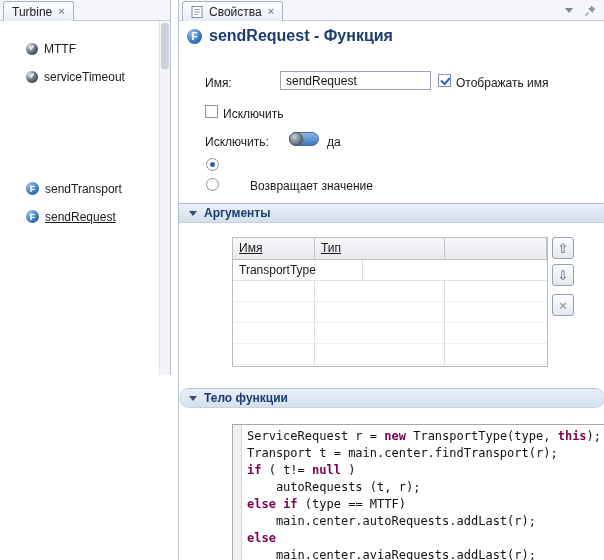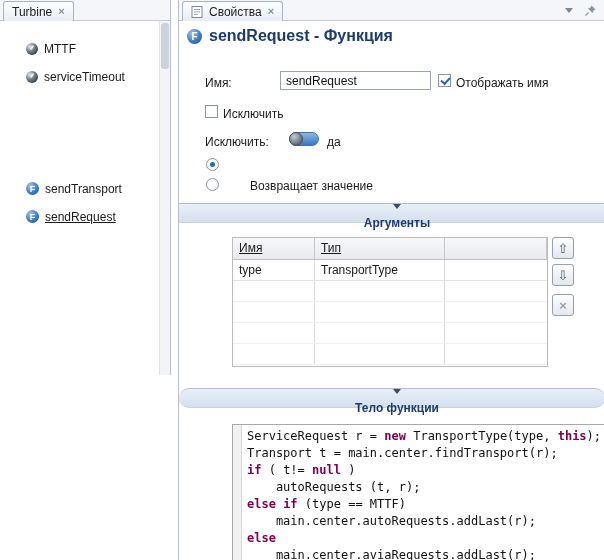--- a/index.html
+++ b/index.html
@@ -52,21 +52,21 @@
            background:radial-gradient(circle at 40% 35%, #ffffff 55%, #e9edf2); }
   .radio.selected::after { content:""; position:absolute; left:3px; top:3px; width:5px; height:5px; border-radius:50%; background:#2f66b8; }
 
   .toggle { position:absolute; left:110px; top:111px; width:30px; height:14px; border-radius:7px;
             background:linear-gradient(#8cb6e4,#3b78bd); border:1px solid #46719f; }
   .toggle-knob { position:absolute; left:-1px; top:-1px; width:14px; height:14px; border-radius:50%;
                  background:radial-gradient(circle at 35% 30%, #c6cdd6, #707c8a 60%, #3a434e); border:1px solid #4a545f; }
 
   .section-bar { position:absolute; left:0; width:426px; height:20px; display:flex; align-items:center; gap:7px; padding-left:10px;
                  background:linear-gradient(#e9eff7,#d4e0ef); border-top:1px solid #b4c0d2; border-bottom:1px solid #c6d1e0;
-                 font-weight:bold; color:#1b3c6d;flex-direction:column; }
+                 font-weight:bold; color:#1b3c6d; }
   .tri-down { width:0; height:0; border-left:4px solid transparent; border-right:4px solid transparent; border-top:5px solid #3c4c66; }
 
   
   .args-table { position:absolute; left:53px; top:216px; width:316px; height:130px; border:1px solid #bcbcbc; background:#fff; overflow:hidden; }
   .t-row { display:flex; height:21px; }
   .t-head { background:linear-gradient(#f7f8fa,#e8eaee); border-bottom:1px solid #c0c0c0; height:22px;text-decoration:underline; }
   .t-cell { padding:3px 6px; border-right:1px solid #dcdcdc; overflow:hidden; white-space:nowrap; }
   .t-head .t-cell { border-right:1px solid #c6c6c6; }
   .c1 { width:82px; flex:0 0 auto; } .c2 { width:130px; flex:0 0 auto; } .c3 { flex:1; border-right:none; }
   .t-data { border-bottom:1px solid #e4e4e4; }
@@ -171,21 +171,20 @@
         <span>Аргументы</span>
       </div>
 
       <div class="args-table">
         <div class="t-row t-head">
           <div class="t-cell c1">Имя</div>
           <div class="t-cell c2">Тип</div>
           <div class="t-cell c3"></div>
         </div>
         <div class="t-row t-data">
-          <div class="t-cell c1">type</div>
           <div class="t-cell c2">TransportType</div>
           <div class="t-cell c3"></div>
         </div>
         <div class="t-row t-empty">
             <div class="t-cell c1"></div>
             <div class="t-cell c2"></div>
             <div class="t-cell c3"></div>
           </div>
         <div class="t-row t-empty">
             <div class="t-cell c1"></div>

